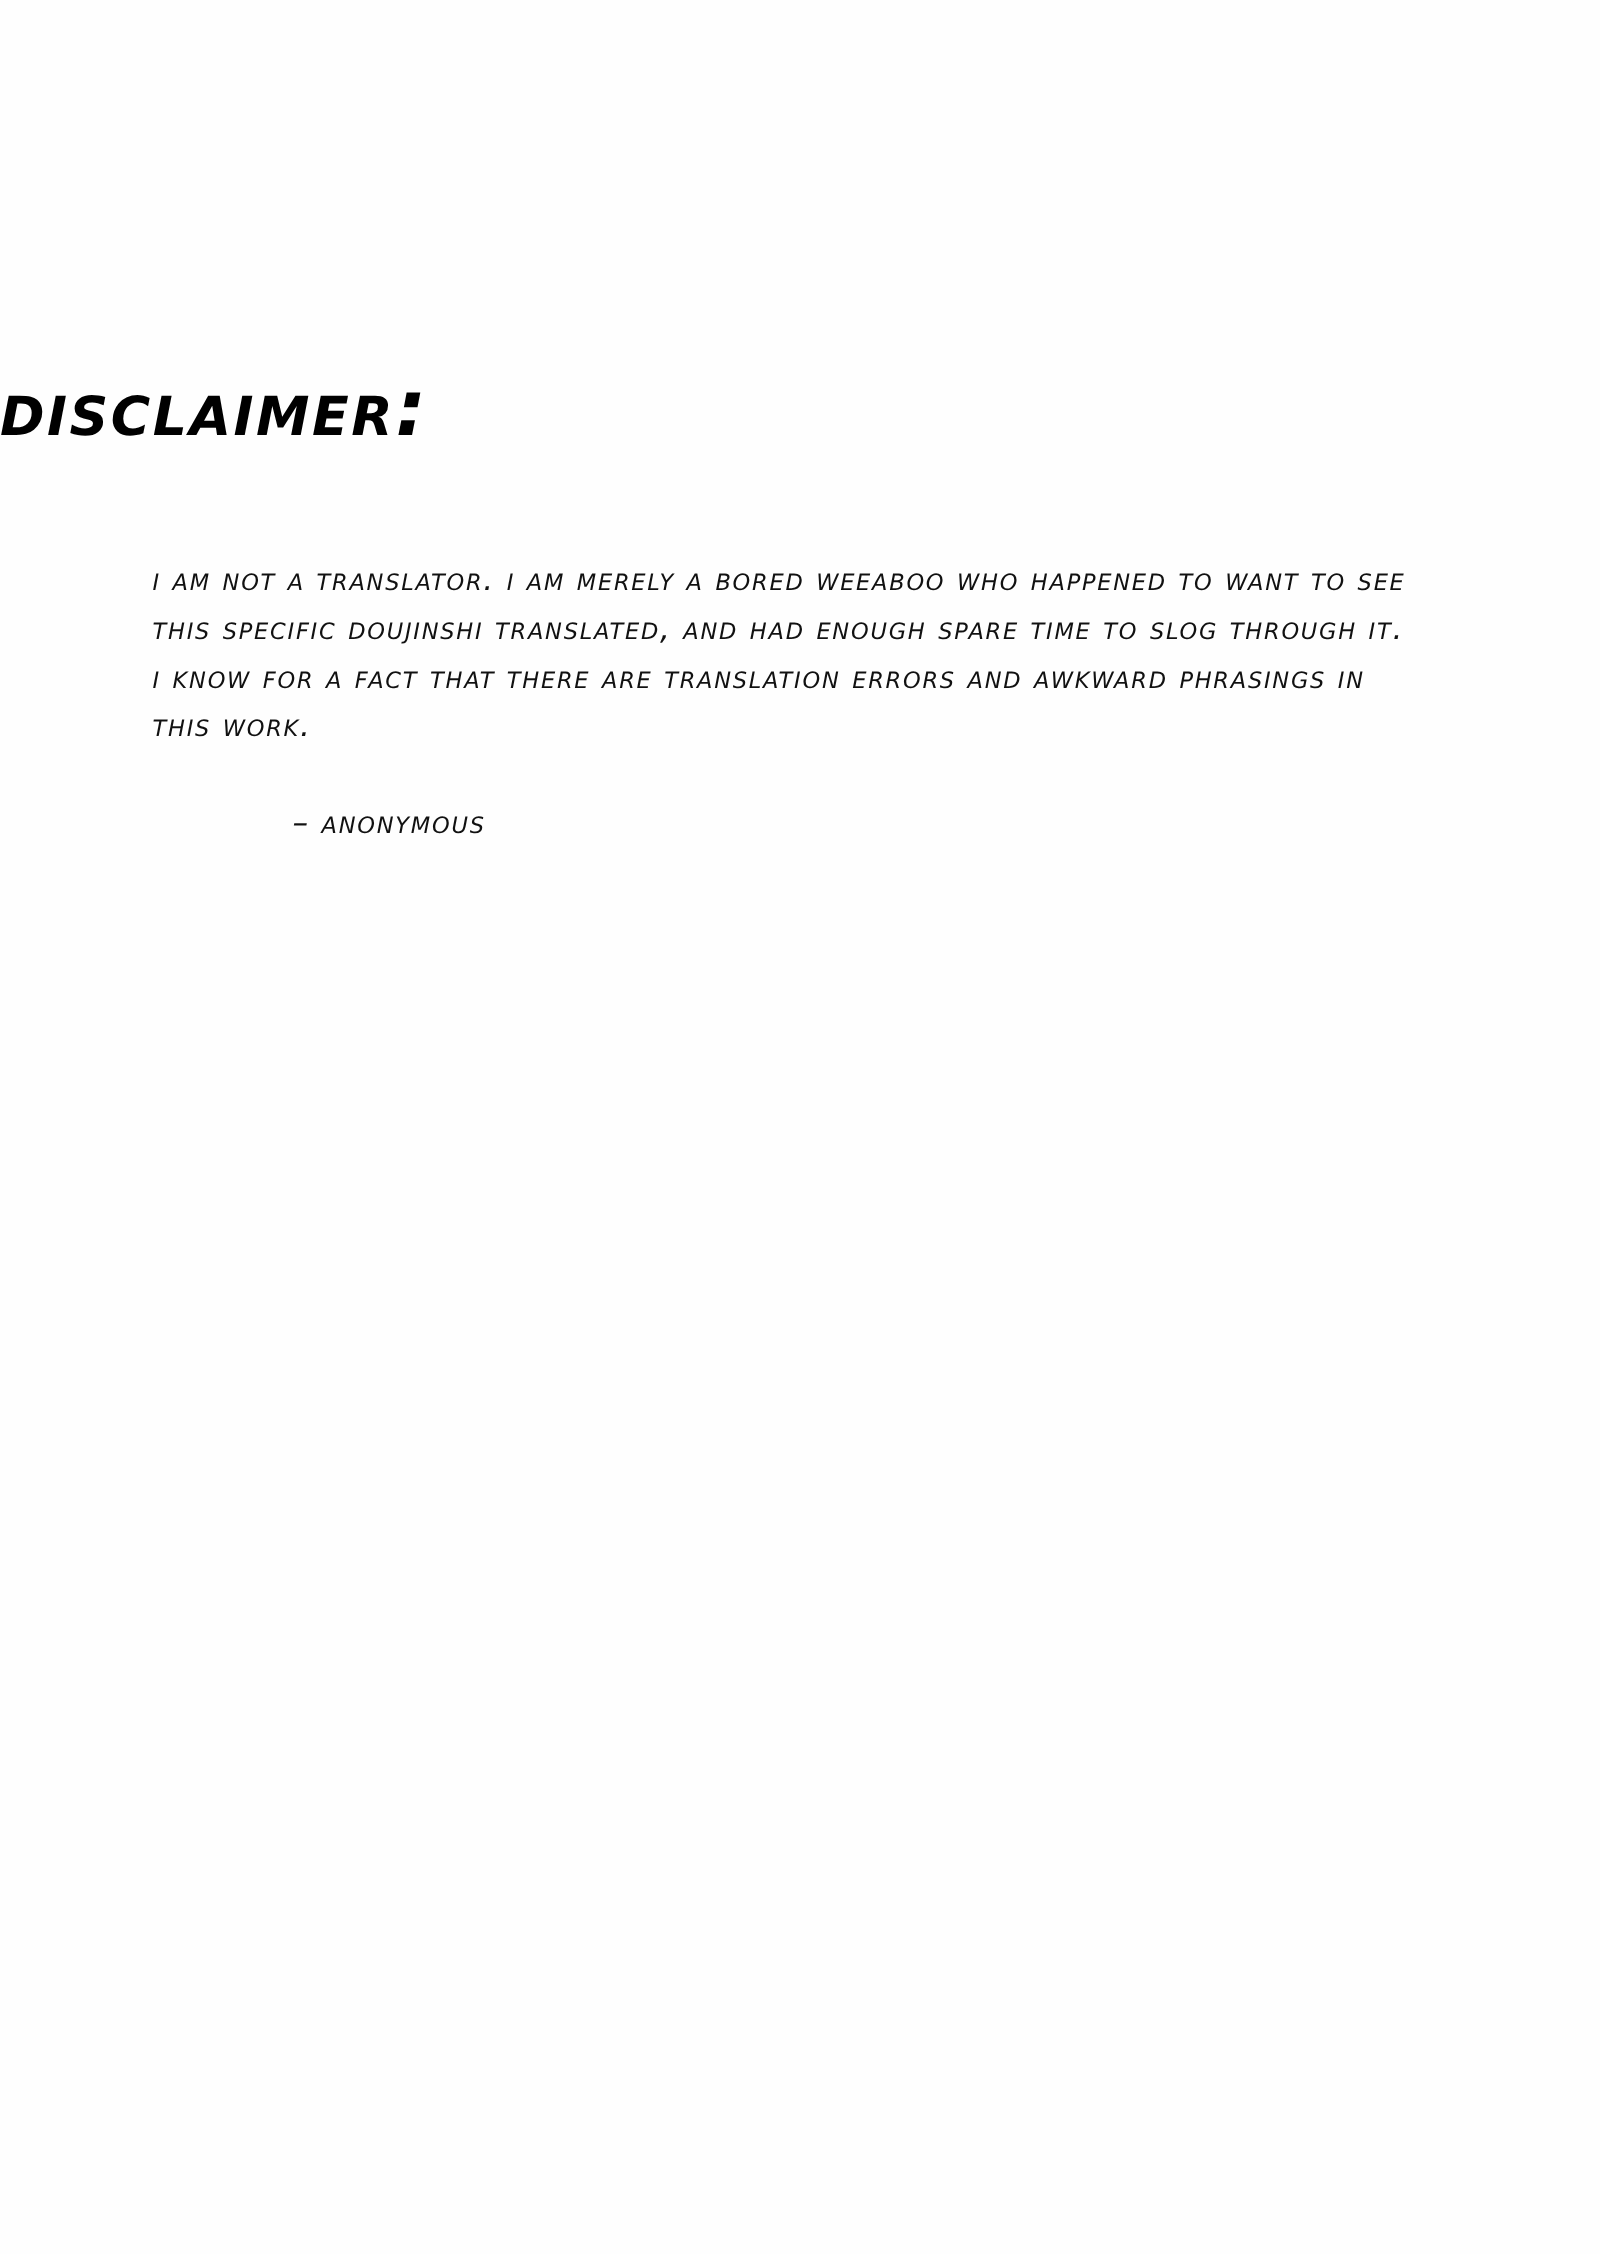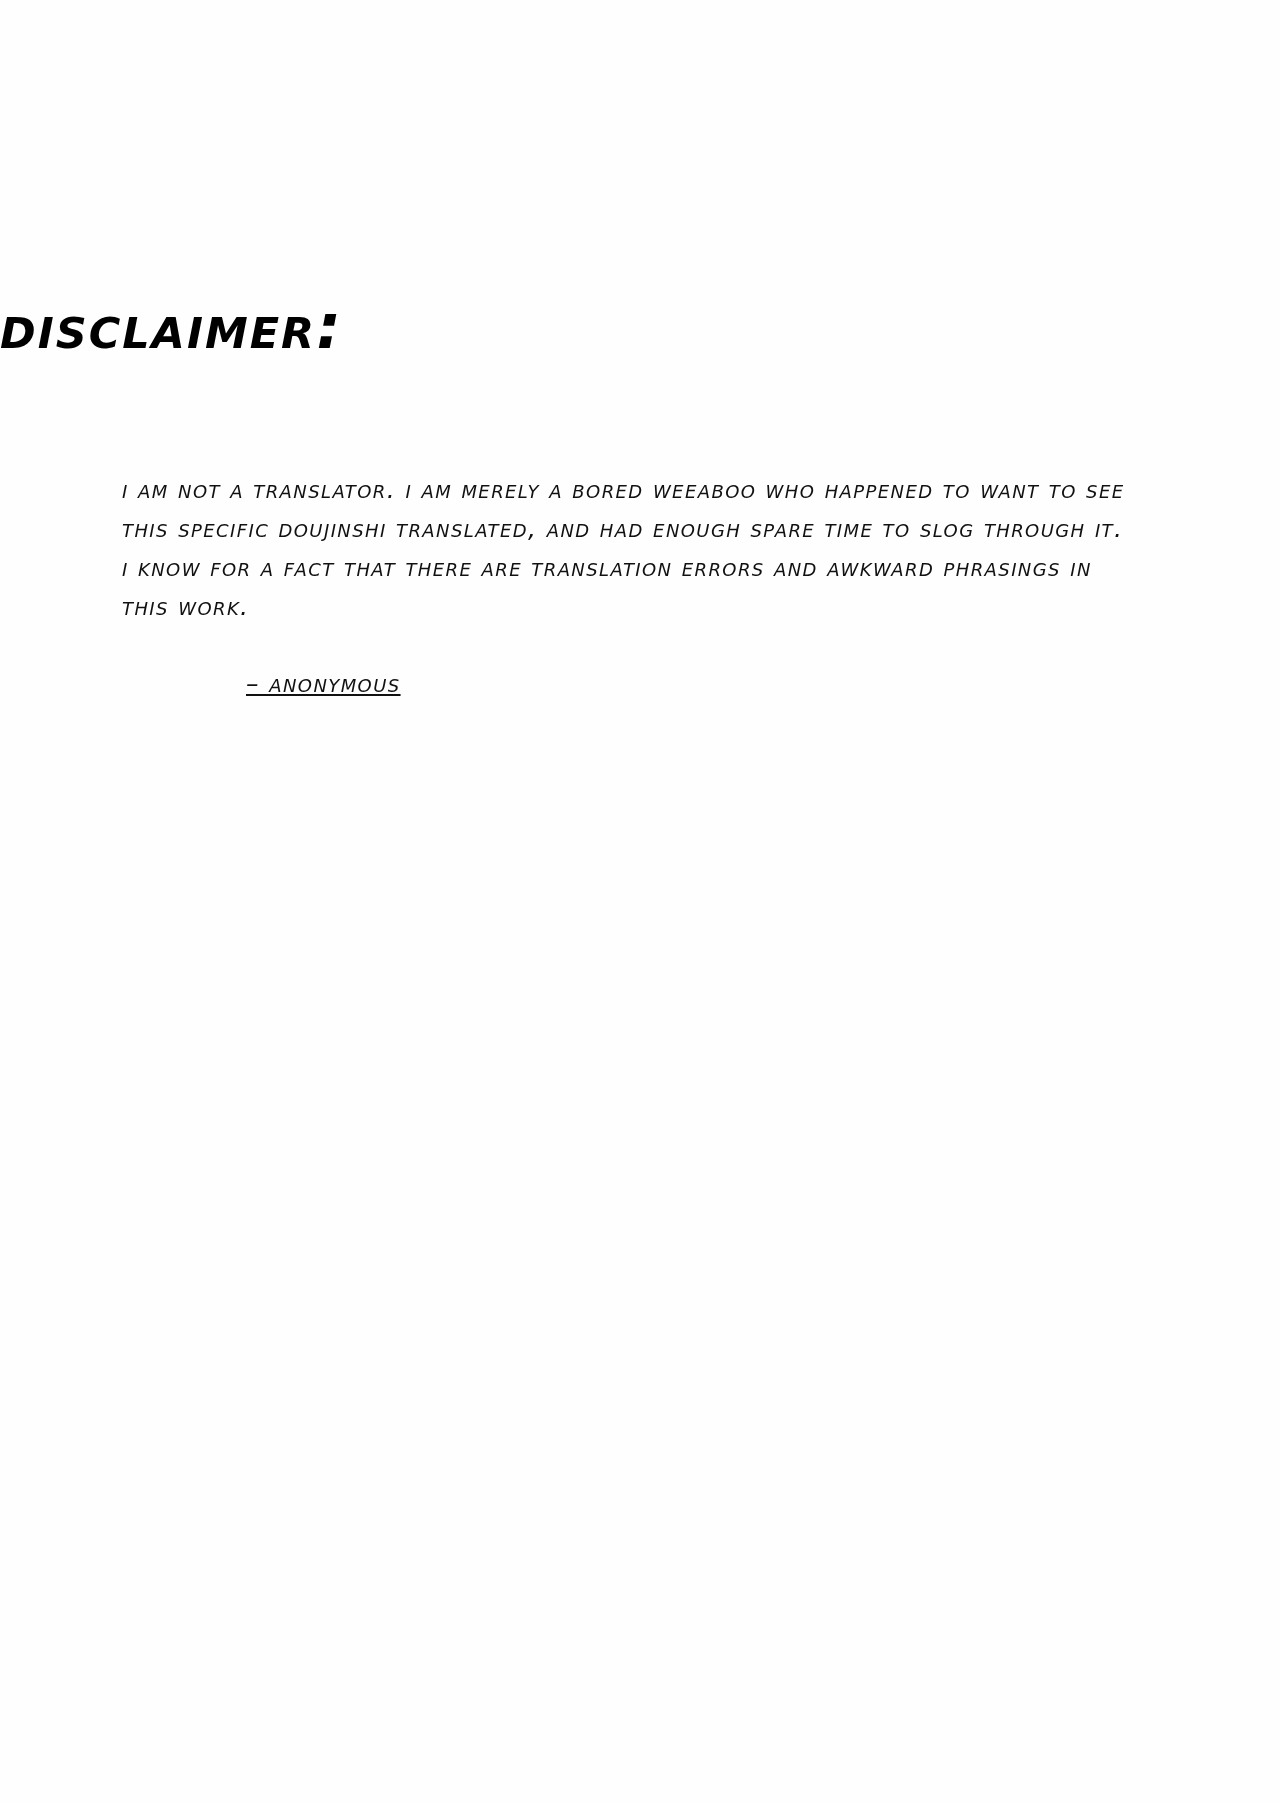--- a/index.html
+++ b/index.html
@@ -33,21 +33,21 @@
     font-size: 62px;
     letter-spacing: 2px;
     color: #000000;
     font-variant: small-caps;
     text-transform: lowercase;
   }
   
   .body-block {
     position: absolute;
     left: 122px;
-    top: 470px;
+    top: 444px;
     width: 1040px;
   }
   .para {
     font-family: "DejaVu Sans", sans-serif;
     font-style: italic;
     font-size: 25px;
     line-height: 39px;
     letter-spacing: 1.4px;
     color: #111111;
     font-variant: small-caps;
@@ -60,23 +60,22 @@
   }
   .signature {
     font-family: "DejaVu Sans", sans-serif;
     font-style: italic;
     font-size: 25px;
     line-height: 39px;
     letter-spacing: 1.4px;
     color: #111111;
     font-variant: small-caps;
     text-transform: lowercase;
-    margin: 16px;
+    margin: 4px;
     padding-left: 108px;
-    text-decoration: underline;
   }
 </style>
 </head>
 <body>
 
 <div class="page">
 
   <div class="title">Disclaimer:</div>
 
   <div class="body-block">

